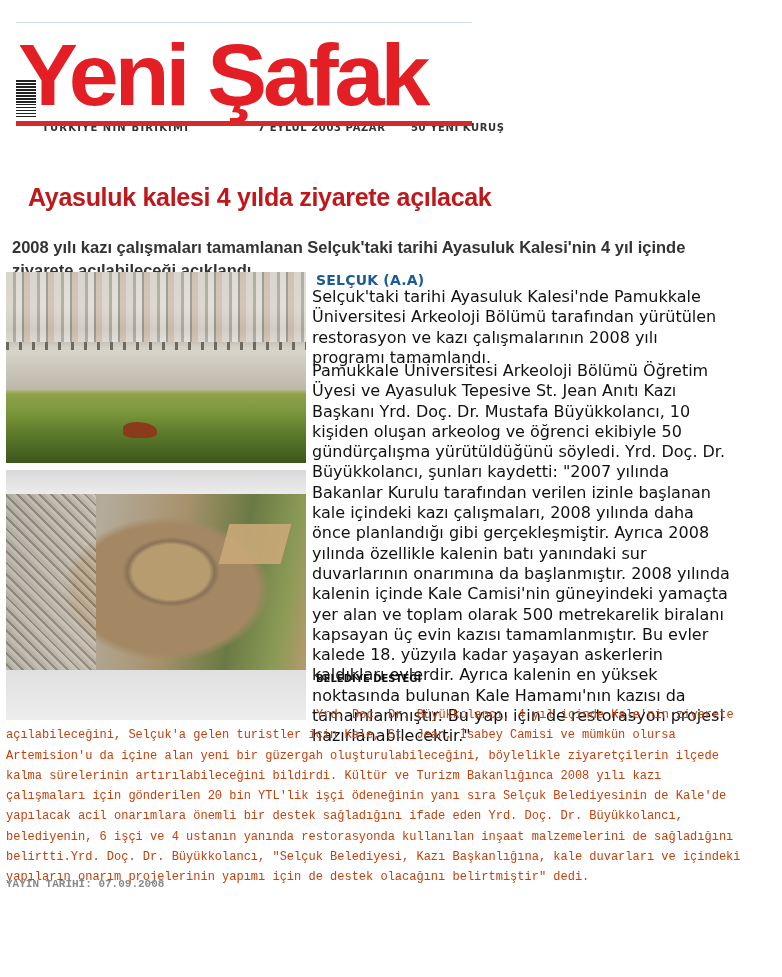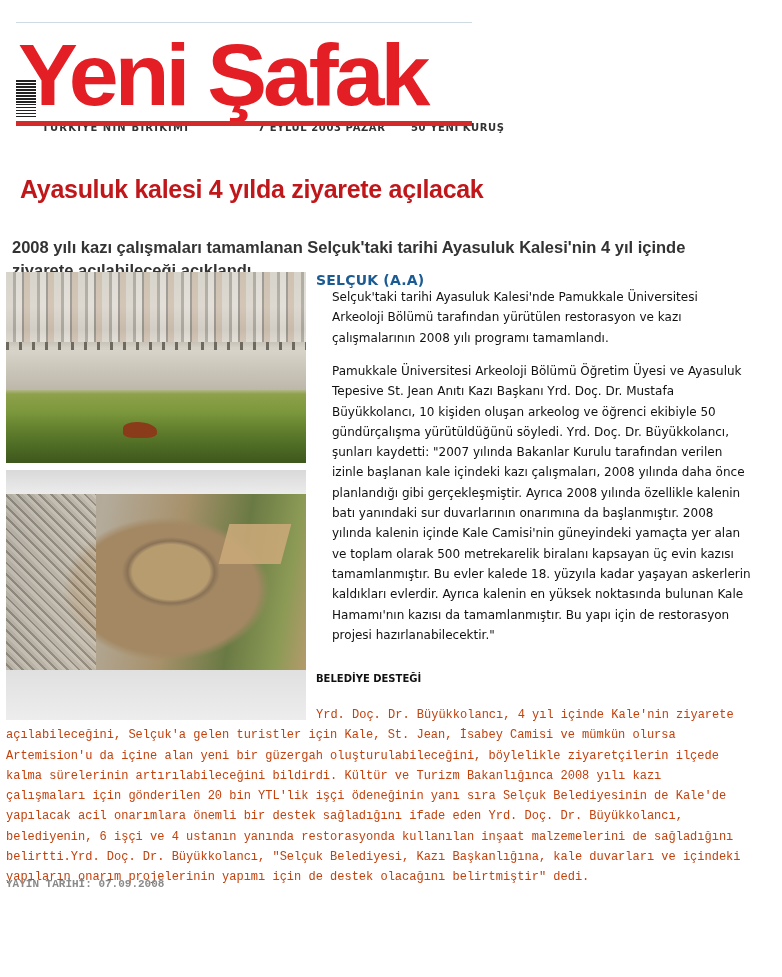--- a/index.html
+++ b/index.html
@@ -43,41 +43,41 @@
       radial-gradient(ellipse 70px 50px at 165px 78px, #b79c70 0 55%, #8a7256 62%, rgba(0,0,0,0) 70%),
       radial-gradient(ellipse 115px 80px at 160px 95px, #a38863 0 80%, rgba(0,0,0,0) 90%),
       linear-gradient(100deg, #9c978c 0%, #b4ab9b 30%, #a7916b 55%, #6a7a44 75%, #8b9a55 90%, #b49a6c 100%); }
   .photo2 .aerial .town { position: absolute; left: 0; top: 0; width: 90px; height: 176px;
     background: repeating-linear-gradient(45deg, #d9d4cb 0 3px, #7b766d 3px 5px, #c6bfb4 5px 8px); opacity: 0.55; }
   .photo2 .aerial .field { position: absolute; left: 218px; top: 30px; width: 62px; height: 40px; background: #c9a878; transform: skewX(-15deg); opacity: 0.9; }
   .photo2 .fade-bottom { position: absolute; left: 0; top: 200px; width: 300px; height: 50px; background: linear-gradient(to bottom, #e0e0e0, #ededed); }
 
   
   .dateline { position: absolute; left: 316px; top: 272px; font-family: "DejaVu Sans", sans-serif; font-weight: bold; font-size: 14px; color: #1b5b94; letter-spacing: 0.2px; }
-  .col-text { position: absolute; left: 332px; width: 420px; font-family: "DejaVu Sans", sans-serif; font-size: 12px; line-height: 20.3px; color: #111; }
+  .col-text { position: absolute; left: 312px; width: 420px; font-family: "DejaVu Sans", sans-serif; font-size: 16px; line-height: 20.3px; color: #111; }
   .p1 { top: 287px; }
   .p2 { top: 361px; }
   .section-heading { position: absolute; left: 316px; top: 673px; font-family: "DejaVu Sans", sans-serif; font-weight: bold; font-size: 10px; color: #111; }
   .p3 { position: absolute; left: 6px; top: 705px; width: 740px; font-family: Liberation Mono, monospace; font-size: 12px; line-height: 20.3px; color: #c2410c; text-indent: 310px; }
   .pubdate { position: absolute; left: 6px; top: 878px; font-family: Liberation Mono, monospace; font-weight: bold; font-size: 11px; color: #8a8a8a; }
 </style>
 </head>
 <body>
 
 <div class="masthead">
   <div class="topline"></div>
   <div class="logo">Yeni Şafak</div>
   <div class="barcode"></div>
   <div class="sub tagline">TÜRKİYE'NİN BİRİKİMİ</div>
   <div class="sub date">7 EYLÜL 2003 PAZAR</div>
   <div class="sub price">50 YENİ KURUŞ</div>
   <div class="redrule"></div>
 </div>
 
-<h1 class="headline" style="margin:8px;">Ayasuluk kalesi 4 yılda ziyarete açılacak</h1>
+<h1 class="headline" style="margin:16px;">Ayasuluk kalesi 4 yılda ziyarete açılacak</h1>
 <div class="subhead">2008 yılı kazı çalışmaları tamamlanan Selçuk'taki tarihi Ayasuluk Kalesi'nin 4 yıl içinde ziyarete açılabileceği açıklandı.</div>
 
 <div class="photo photo1">
   <div class="houses"></div>
   <div class="crenel"></div>
   <div class="wall"></div>
   <div class="shadow"></div>
   <div class="horse"></div>
 </div>
 

